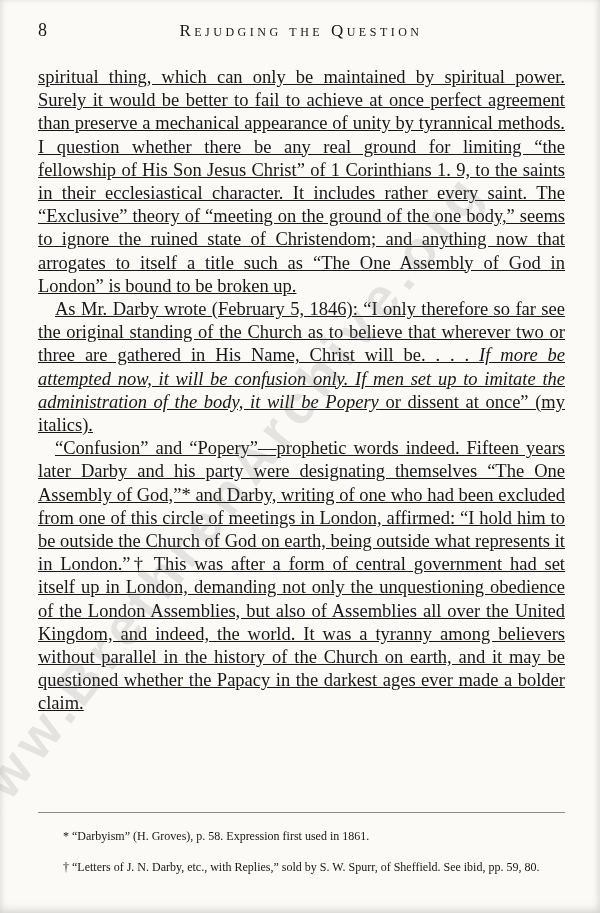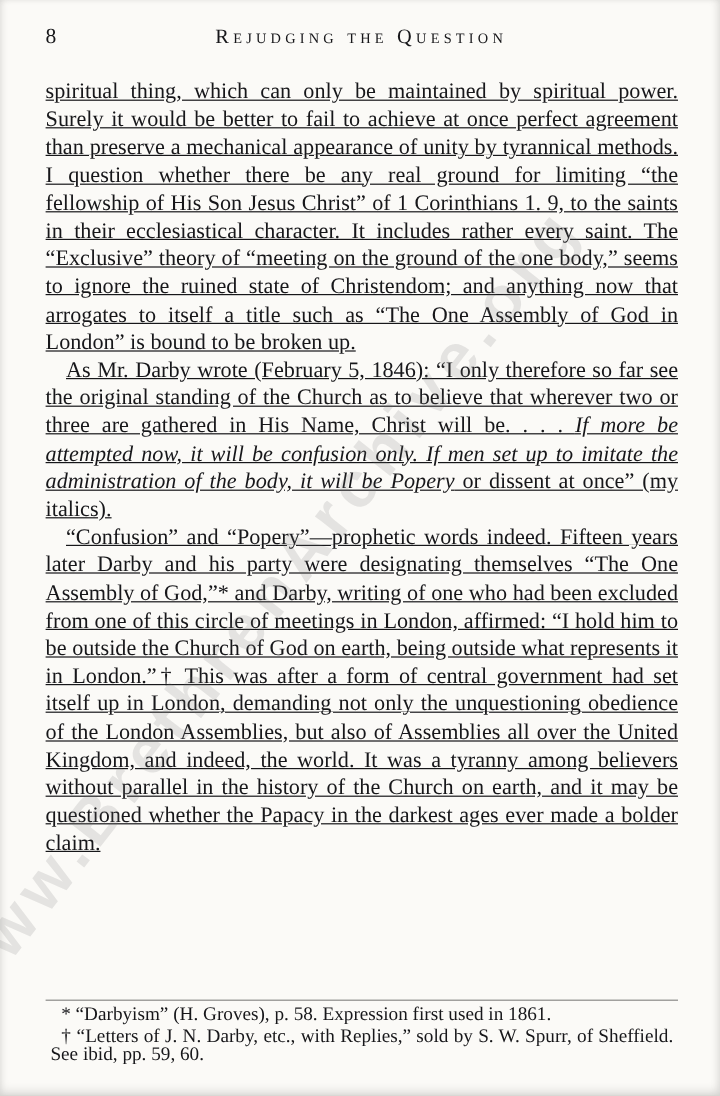--- a/index.html
+++ b/index.html
@@ -65,22 +65,22 @@
     left: 38px;
     right: 35px;
     bottom: 22px;
   }
   .footnote-rule {
     border: 0;
     border-top: 1px solid #8a8a88;
     margin: 0 0 5px 0;
   }
   .footnotes p {
-    margin: 4px;
-    font-size: 16px;
+    margin: 16px;
+    font-size: 12px;
     line-height: 14.8px;
     text-align: justify;
     text-indent: 9px;
   }
 </style>
 </head>
 <body>
 
 <div class="page">
 
@@ -94,17 +94,17 @@
   <div class="body-text">
       <p><span>spiritual thing, which can only be maintained by spiritual power.  Surely it would be better to fail to achieve at once perfect agreement than preserve a mechanical appearance of unity by tyrannical methods.  I question whether there be any real ground for limiting “the fellowship of His Son Jesus Christ” of 1 Corinthians 1. 9, to the saints in their ecclesiastical character.  It includes rather every saint.  The “Exclusive” theory of “meeting on the ground of the one body,” seems to ignore the ruined state of Christendom; and anything now that arrogates to itself a title such as “The One Assembly of God in London” is bound to be broken up.</span></p>
       <p class="indent"><span>As Mr. Darby wrote (February 5, 1846): “I only therefore so far see the original standing of the Church as to believe that wherever two or three are gathered in His Name, Christ will be. . . . </span><span class="italic">If more be attempted now, it will be confusion only.  If men set up to imitate the administration of the body, it will be Popery</span><span> or dissent at once” (my italics).</span></p>
       <p class="indent"><span>“Confusion” and “Popery”—prophetic words indeed. Fifteen years later Darby and his party were designating themselves “The One Assembly of God,”* and Darby, writing of one who had been excluded from one of this circle of meetings in London, affirmed: “I hold him to be outside the Church of God on earth, being outside what represents it in London.”†  This was after a form of central government had set itself up in London, demanding not only the unquestioning obedience of the London Assemblies, but also of Assemblies all over the United Kingdom, and indeed, the world.  It was a tyranny among believers without parallel in the history of the Church on earth, and it may be questioned whether the Papacy in the darkest ages ever made a bolder claim.</span></p>
     </div>
 
   <div class="footnotes">
     <hr class="footnote-rule">
     <div>
         <p>* “Darbyism” (H. Groves), p. 58.   Expression first used in 1861.</p>
-        <p>† “Letters of J. N. Darby, etc., with Replies,” sold by S. W. Spurr, of Sheffield.   See ibid, pp. 59, 60.</p>
+        <p>† “Letters of J. N. Darby, etc., with Replies,” sold by S. W. Spurr, of Sheffield.   See ibid, pp. 59, 80.</p>
       </div>
   </div>
 
 </div>
 
 </body></html>

